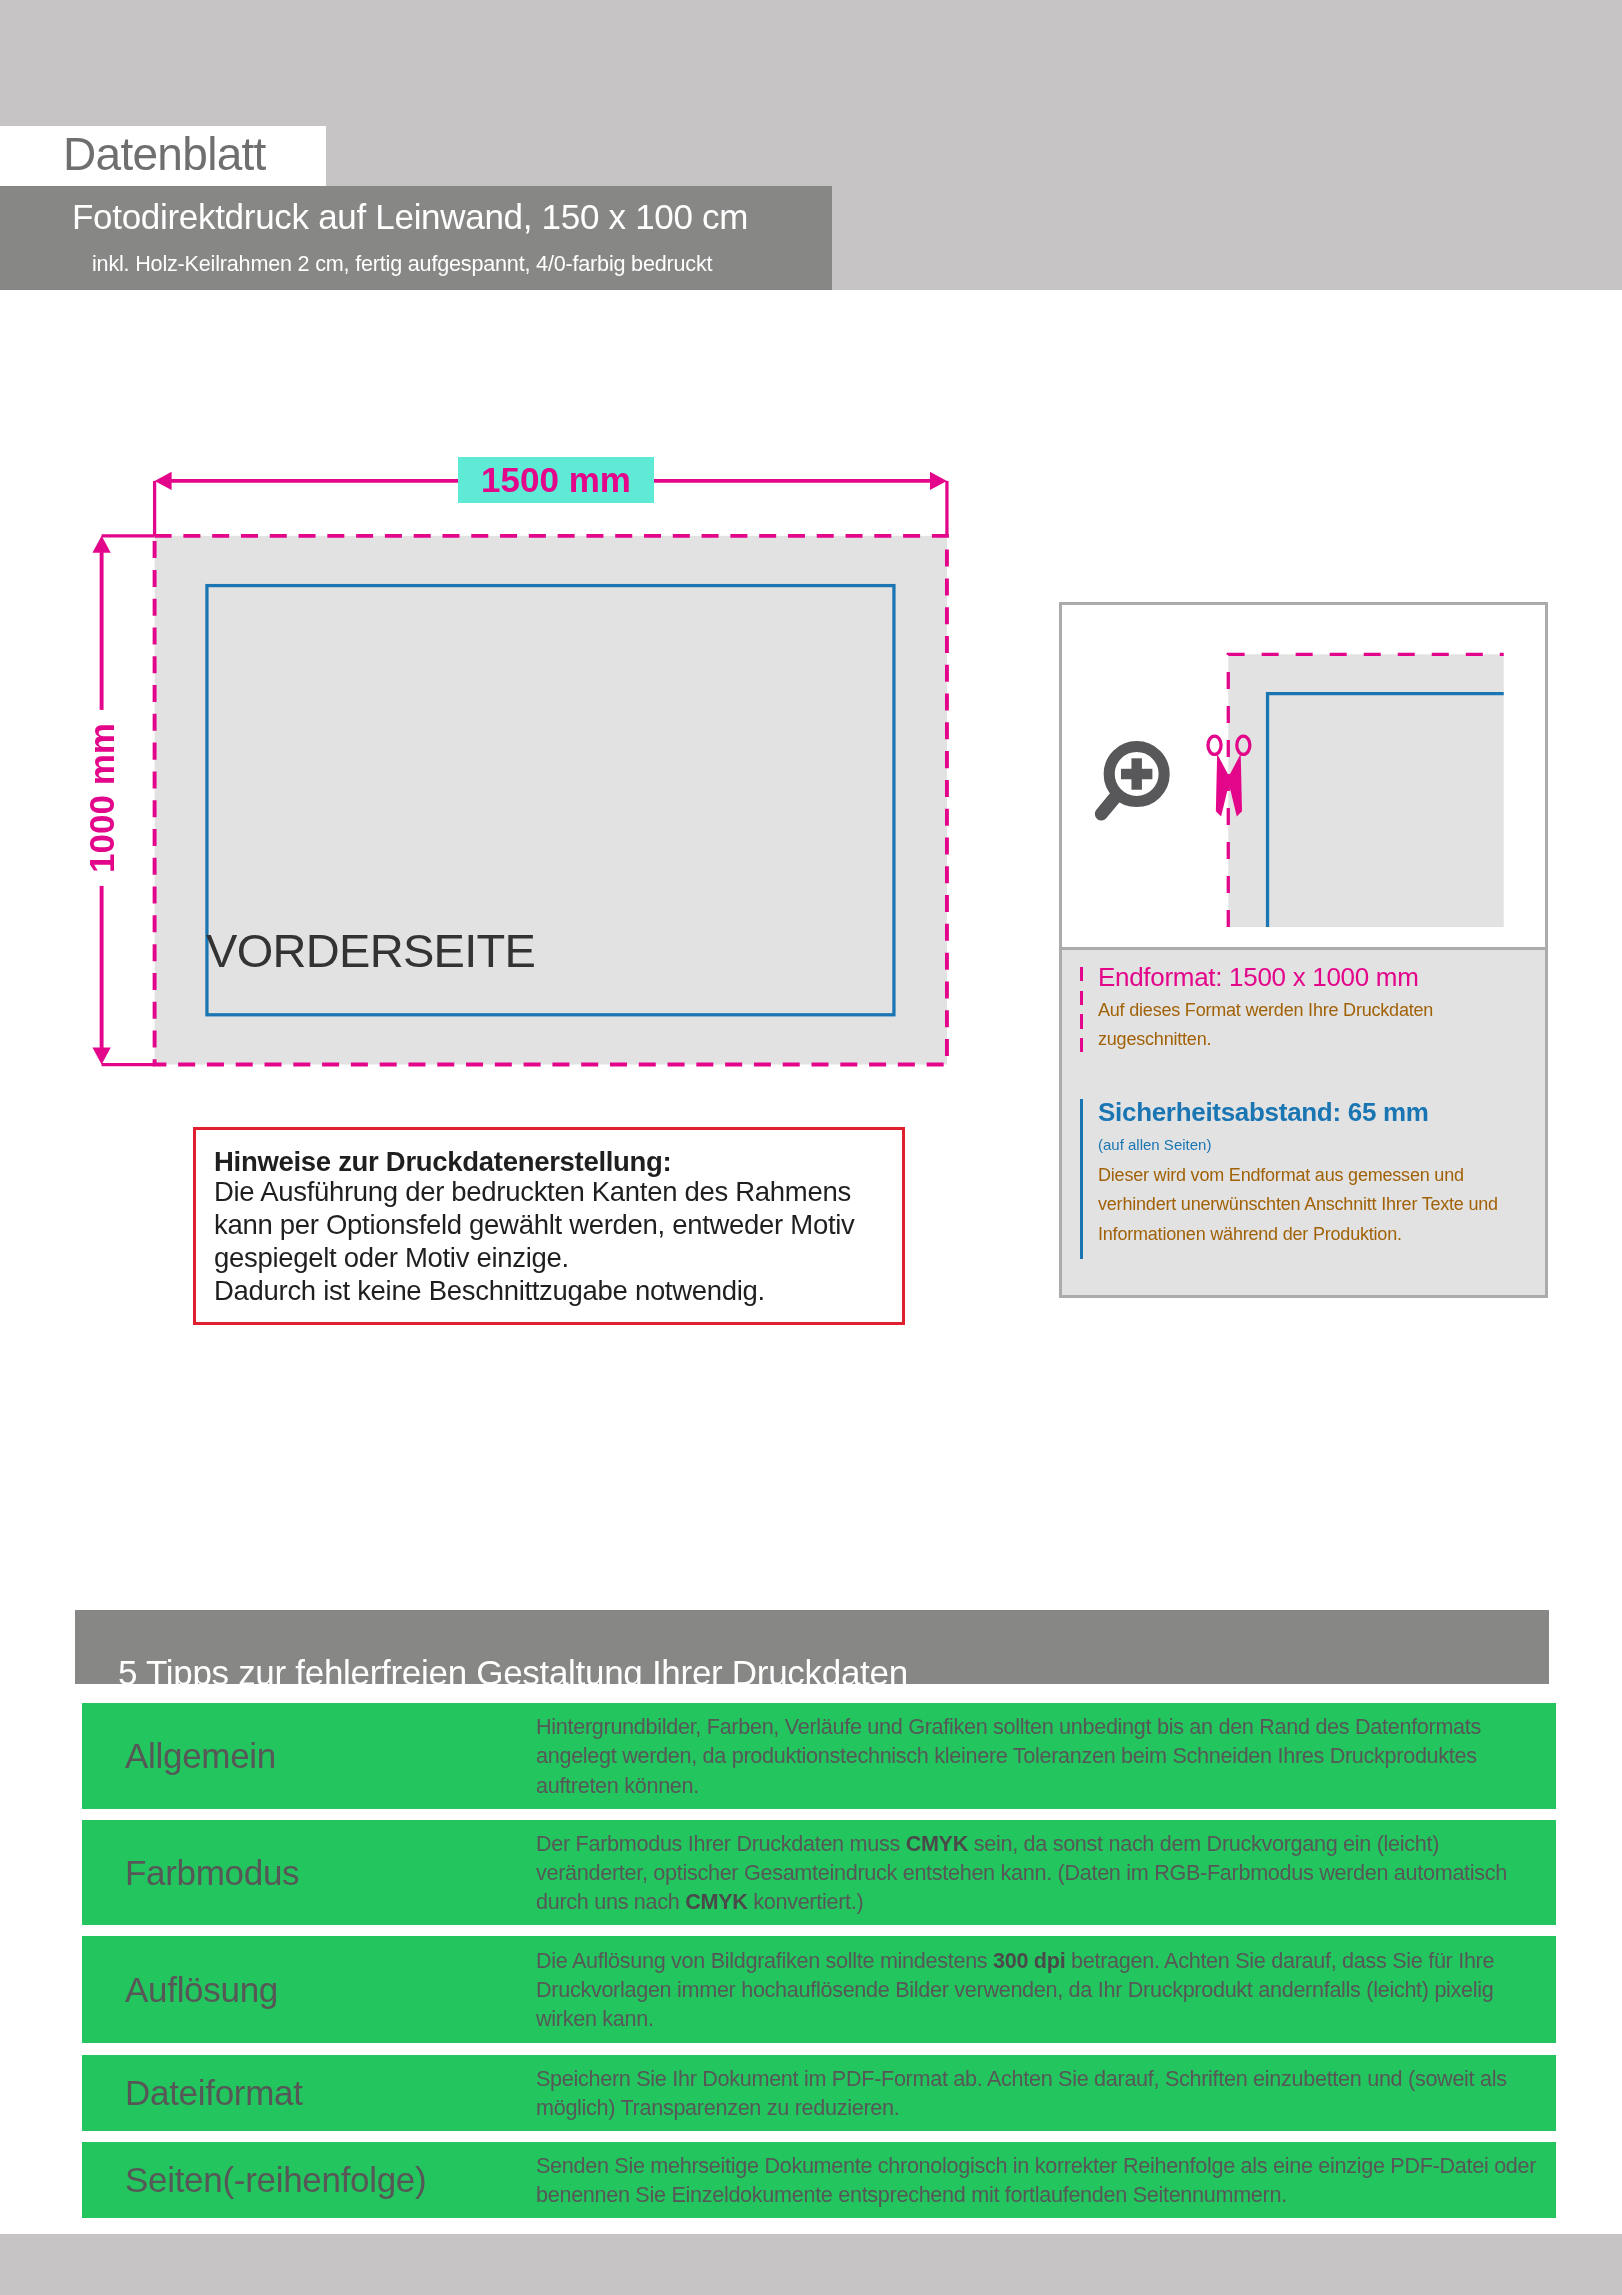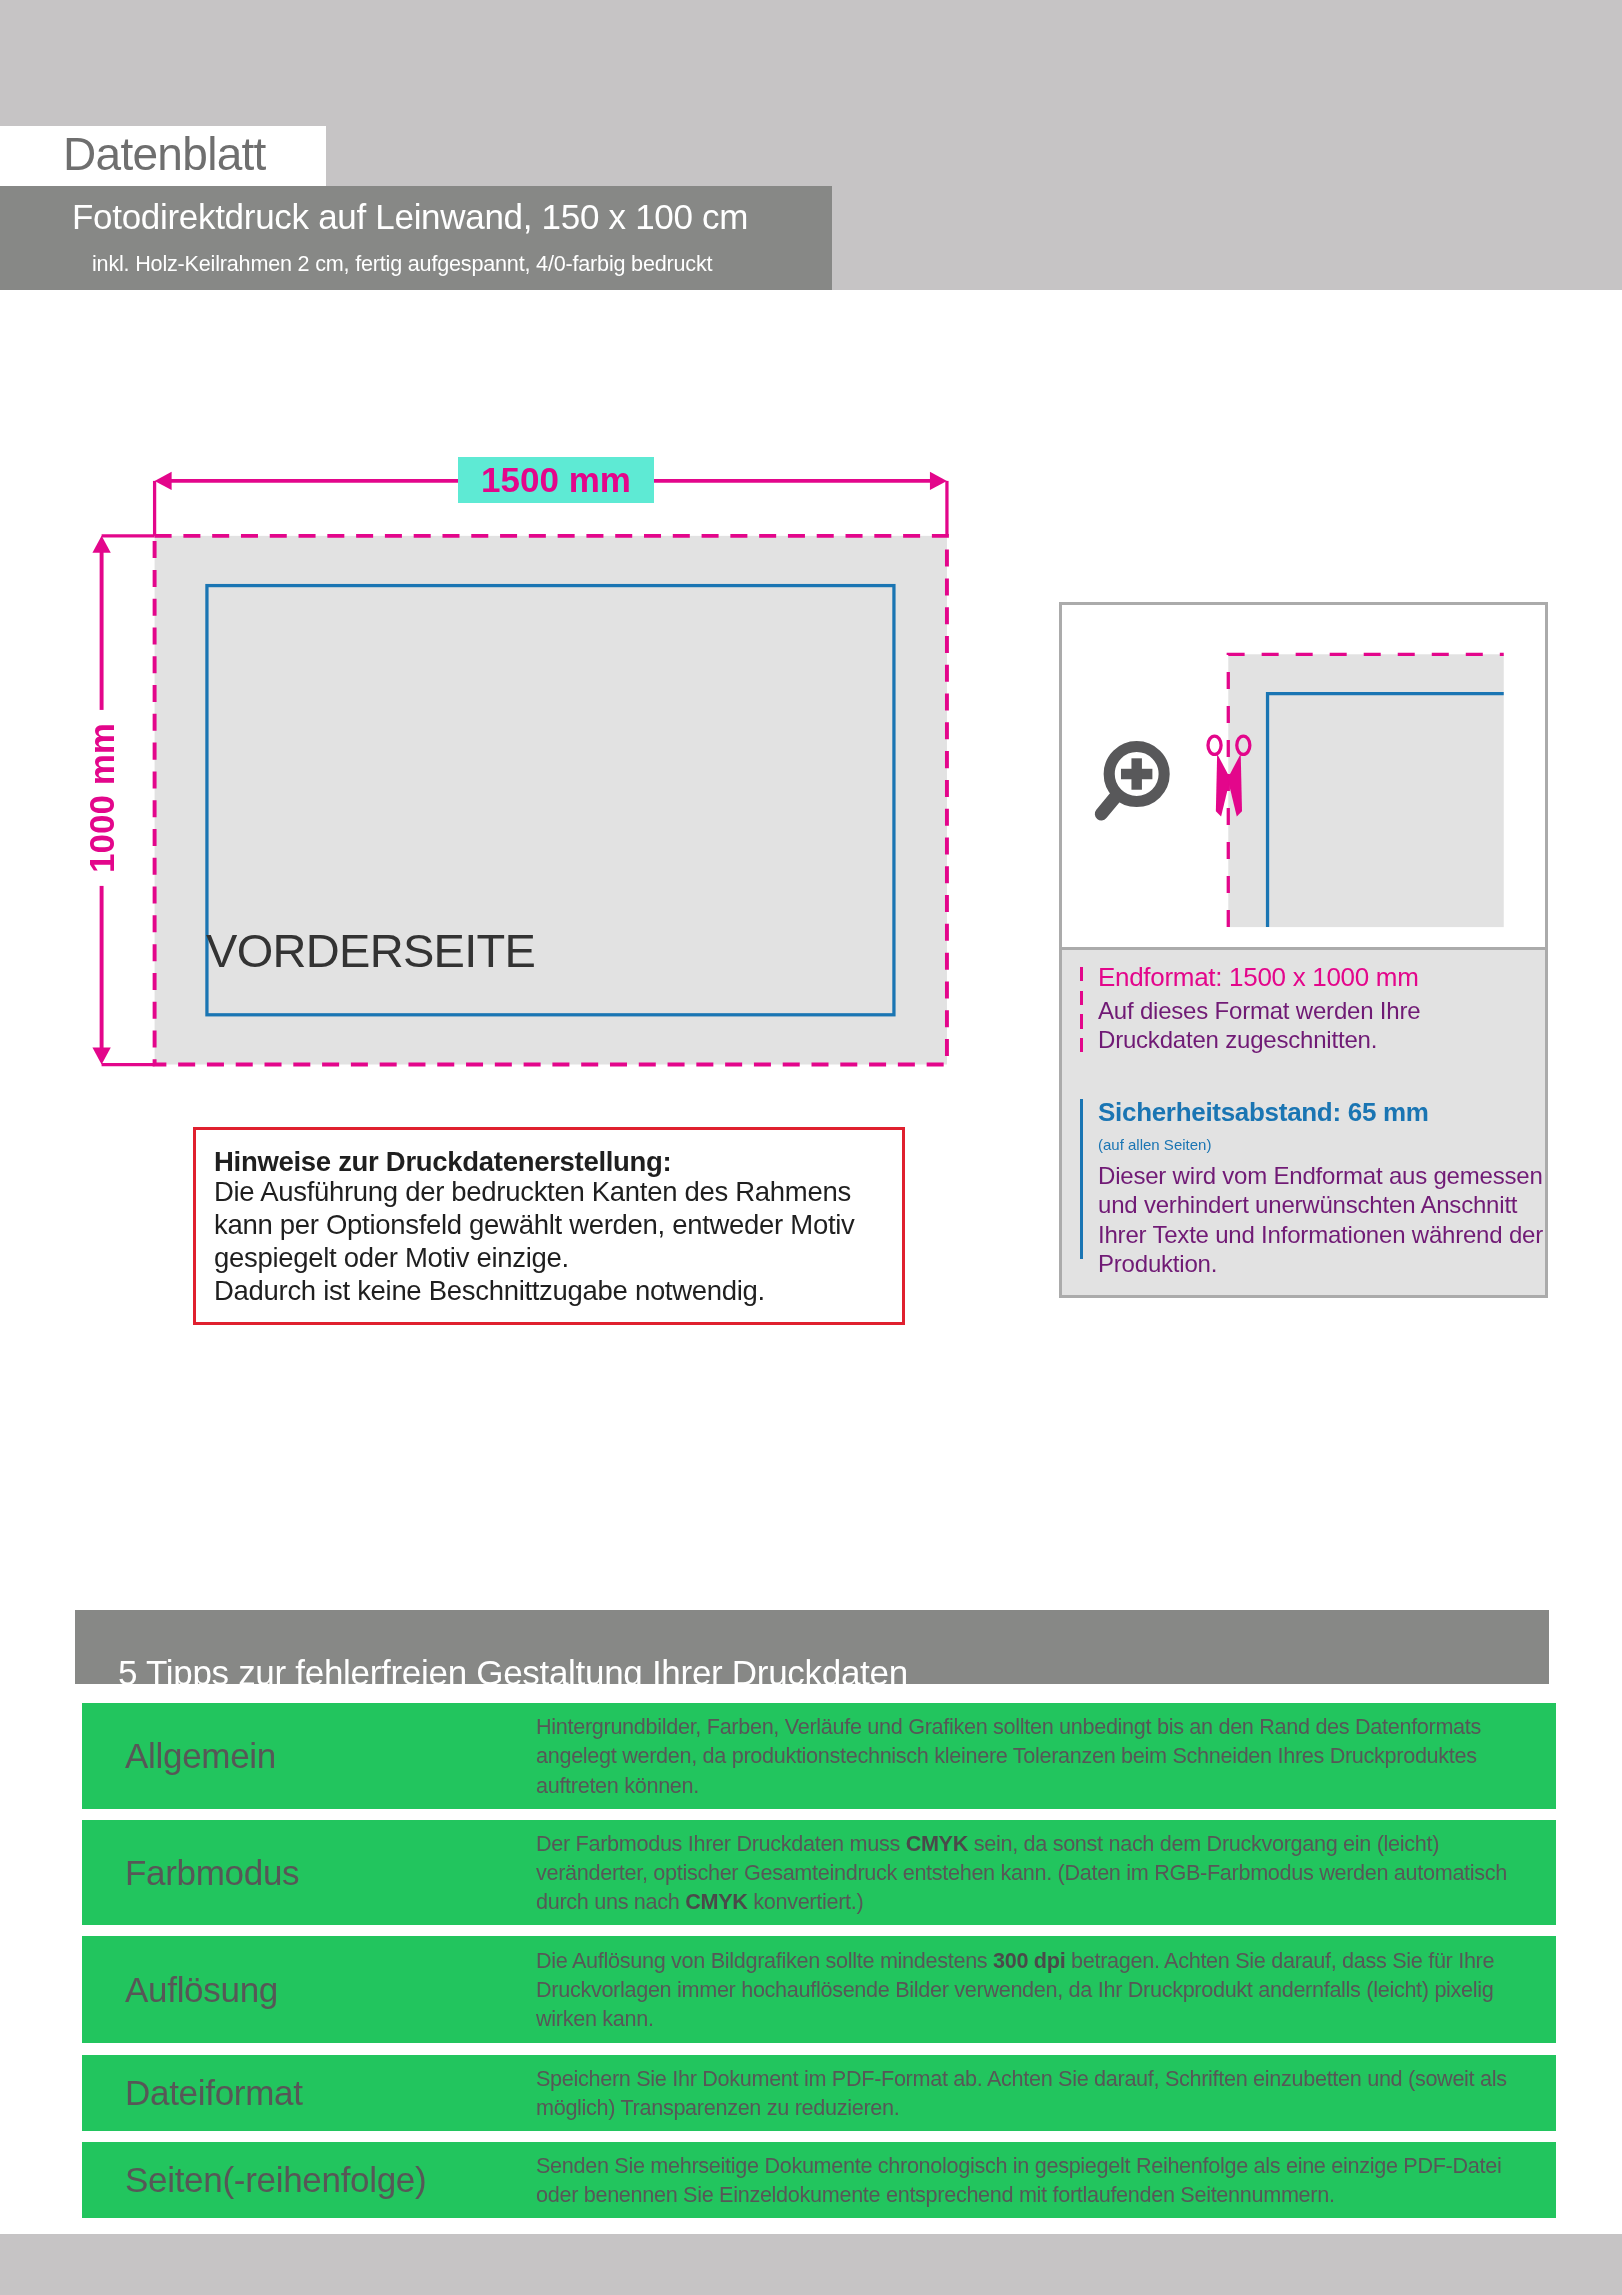--- a/index.html
+++ b/index.html
@@ -30,21 +30,21 @@
   .note-box { left: 193px; top: 1127px; width: 712px; height: 198px; border: 3.3px solid #e0202f; box-sizing: border-box; background: #fff; }
   .note-title { left: 214px; top: 1146px; font-size: 27.5px; font-weight: bold; color: #1f1f1f; line-height: 31px; letter-spacing: -0.3px; }
   .note-body { left: 214px; top: 1175px; width: 687px; font-size: 27.5px; color: #1f1f1f; line-height: 33px; letter-spacing: -0.3px; }
 
   
   .panel-top { left: 1059px; top: 602px; width: 489px; height: 349px; border: 3.3px solid #ababab; border-bottom: none; box-sizing: border-box; background: #fff; }
   .panel-bottom { left: 1059px; top: 947px; width: 489px; height: 351px; border: 3.3px solid #ababab; box-sizing: border-box; background: #e2e2e2; }
   .legend-marker-pink { left: 1080px; top: 967px; width: 3.3px; height: 85px; background: repeating-linear-gradient(to bottom, #e3068b 0 14.4px, transparent 14.4px 23.6px); }
   .legend-marker-blue { left: 1080px; top: 1099px; width: 3.3px; height: 160px; background: #1a75b3; }
   .legend-title-pink { left: 1098px; top: 961px; font-size: 26px; font-weight: normal; color: #e3068b; line-height: 33px; white-space: nowrap; letter-spacing: -0.3px; }
-  .legend-text { font-size: 24px; color: #701a75; line-height: 29.4px; letter-spacing: -0.2px; }
+  .legend-text { font-size: 18px; color: #a16207; line-height: 29.4px; letter-spacing: -0.2px; }
   .legend-text-1 { left: 1098px; top: 996px; width: 445px; }
   .legend-title-blue { left: 1098px; top: 1096px; font-size: 26px; font-weight: bold; color: #1a75b3; line-height: 33px; white-space: nowrap; letter-spacing: -0.3px; }
   .legend-sub-blue { left: 1098px; top: 1130px; font-size: 15px; color: #1a75b3; line-height: 30px; white-space: nowrap; }
   .legend-text-2 { left: 1098px; top: 1161px; width: 445px; }
 
   
   .tips-header { left: 75px; top: 1610px; width: 1474px; height: 74px; background: #878886; }
   .tips-title { left: 118px; top: 1623px; font-size: 35px; color: #ffffff; line-height: 46px; white-space: nowrap; letter-spacing: -0.3px; margin-top: 27px; }
   .tip-row { left: 82px; width: 1474px; background: #22c55e; }
   .tip-label { position: absolute; left: 43px; top: 50%; transform: translateY(-50%); font-size: 35px; color: #575757; white-space: nowrap; letter-spacing: -0.3px; }
@@ -144,17 +144,17 @@
 <div class="abs tip-row" style="top:1936px;height:107px">
   <div class="tip-label">Auflösung</div>
   <div class="tip-text"><span>Die Auflösung von Bildgrafiken sollte mindestens </span><b>300 dpi</b><span> betragen. Achten Sie darauf, dass Sie für Ihre Druckvorlagen immer hochauflösende Bilder verwenden, da Ihr Druckprodukt andernfalls (leicht) pixelig wirken kann.</span></div>
 </div>
 <div class="abs tip-row" style="top:2055px;height:76px">
   <div class="tip-label">Dateiformat</div>
   <div class="tip-text"><span>Speichern Sie Ihr Dokument im PDF-Format ab. Achten Sie darauf, Schriften einzubetten und (soweit als möglich) Transparenzen zu reduzieren.</span></div>
 </div>
 <div class="abs tip-row" style="top:2142px;height:76px">
   <div class="tip-label">Seiten(-reihenfolge)</div>
-  <div class="tip-text"><span>Senden Sie mehrseitige Dokumente chronologisch in gespiegelt Reihenfolge als eine einzige PDF-Datei oder benennen Sie Einzeldokumente entsprechend mit fortlaufenden Seitennummern.</span></div>
+  <div class="tip-text"><span>Senden Sie mehrseitige Dokumente chronologisch in korrekter Reihenfolge als eine einzige PDF-Datei oder benennen Sie Einzeldokumente entsprechend mit fortlaufenden Seitennummern.</span></div>
 </div>
 
 <div class="abs bottom-band"></div>
 
 
 </body></html>

